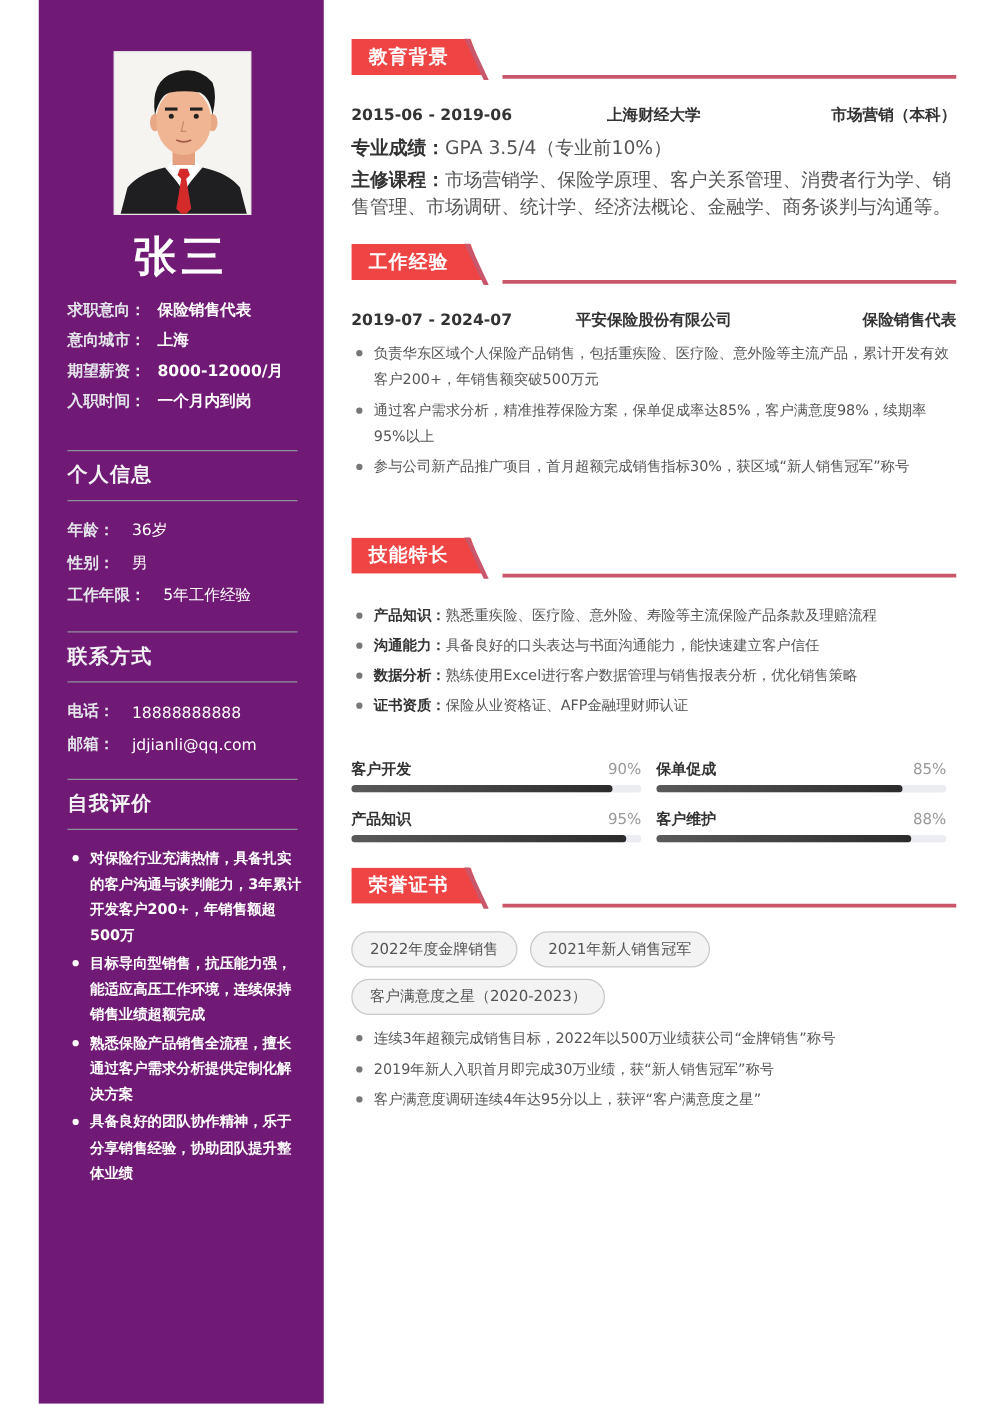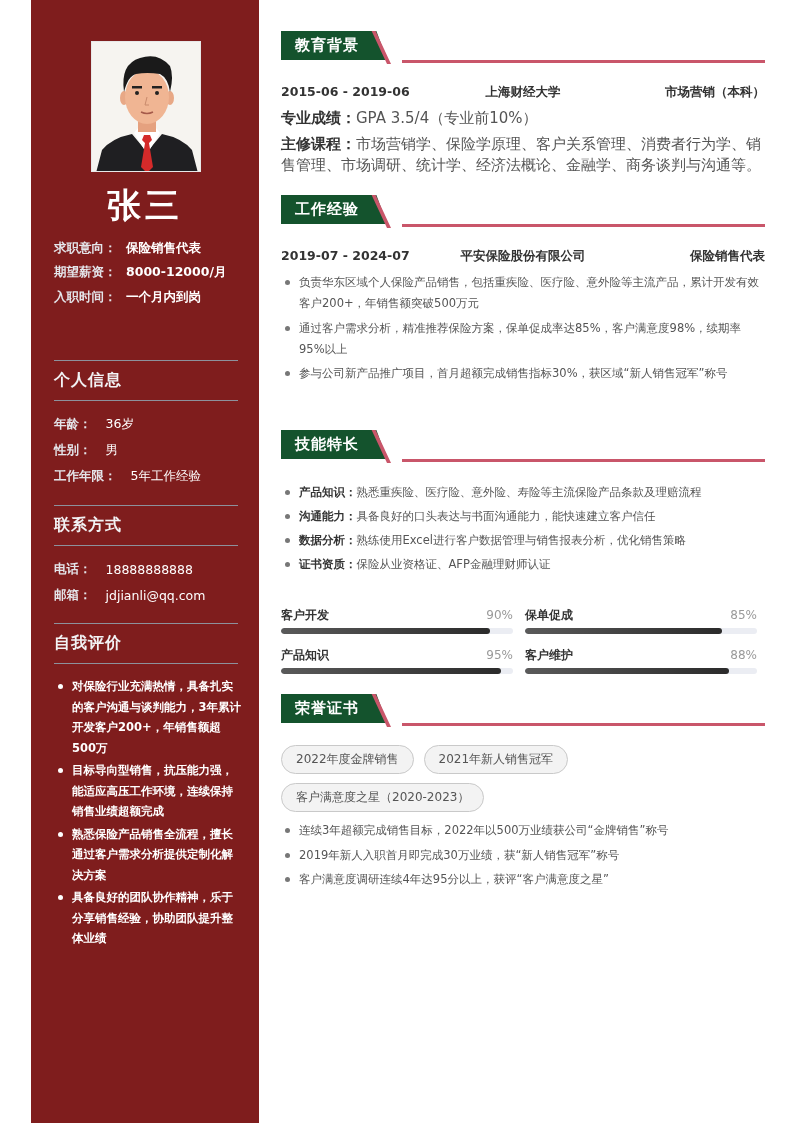--- a/index.html
+++ b/index.html
@@ -4,21 +4,21 @@
 <style>
   * { margin: 0; padding: 0; box-sizing: border-box; }
   html, body { width: 794px; height: 1123px; background: #ffffff; overflow: hidden; }
   body { font-family: "DejaVu Sans", "Liberation Sans", sans-serif; color: #333; position: relative; }
 
   .page { position: absolute; left: 0; top: 0; width: 794px; height: 1123px; background: #fff; }
 
   
   .sidebar {
     position: absolute; left: 31px; top: 0; width: 228px; height: 1123px;
-    background: #7f1d1d; color: #fff;
+    background: #701a75; color: #fff;
   }
   .photo {
     position: absolute; left: 60px; top: 41px; width: 110px; height: 131px;
     background: #f4f2ee; border: 1px solid #e8e8e8; overflow: hidden;
   }
   .name {
     position: absolute; left: 0; width: 228px; top: 183px; text-align: center;
     font-size: 34px; font-weight: bold; letter-spacing: 4px; color: #fff;
   }
   .intent-list { position: absolute; left: 23px; top: 236px; width: 200px; }
@@ -40,21 +40,21 @@
   }
   .eval-list li::before {
     content: ""; position: absolute; left: 4px; top: 8px; width: 5px; height: 5px;
     border-radius: 50%; background: #fff;
   }
 
   
   .main { position: absolute; left: 281px; top: 0; width: 484px; }
   .sec-head { position: absolute; left: 0; width: 484px; height: 32px; }
   .sec-head .tab {
-    position: absolute; left: 0; top: 0; height: 29px; width: 106px; background: #14532d;
+    position: absolute; left: 0; top: 0; height: 29px; width: 106px; background: #ef4444;
     clip-path: polygon(0 0, 90% 0, 100% 100%, 0 100%);
   }
   .sec-head .tab span {
     position: absolute; left: 14px; top: 5px; font-size: 15px; font-weight: bold; color: #fff; letter-spacing: 1px;
   }
   .sec-head .slash {
     position: absolute; left: 106px; top: 0; width: 4px; height: 33px; background: #c9566a;
     transform: skewX(25deg); transform-origin: bottom left;
   }
   .sec-head .line {
@@ -125,20 +125,24 @@
         <path d="M55 55 L53 63 L57 63" stroke="#c98a6c" stroke-width="1" fill="none"></path>
       </svg>
     </div>
 
     <div class="name">张三</div>
 
     <div class="intent-list">
       <div class="intent-row">
         <span class="k">求职意向：</span>
         <span class="v">保险销售代表</span>
+      </div>
+      <div class="intent-row">
+        <span class="k">意向城市：</span>
+        <span class="v">上海</span>
       </div>
       <div class="intent-row">
         <span class="k">期望薪资：</span>
         <span class="v">8000-12000/月</span>
       </div>
       <div class="intent-row">
         <span class="k">入职时间：</span>
         <span class="v">一个月内到岗</span>
       </div>
     </div>

